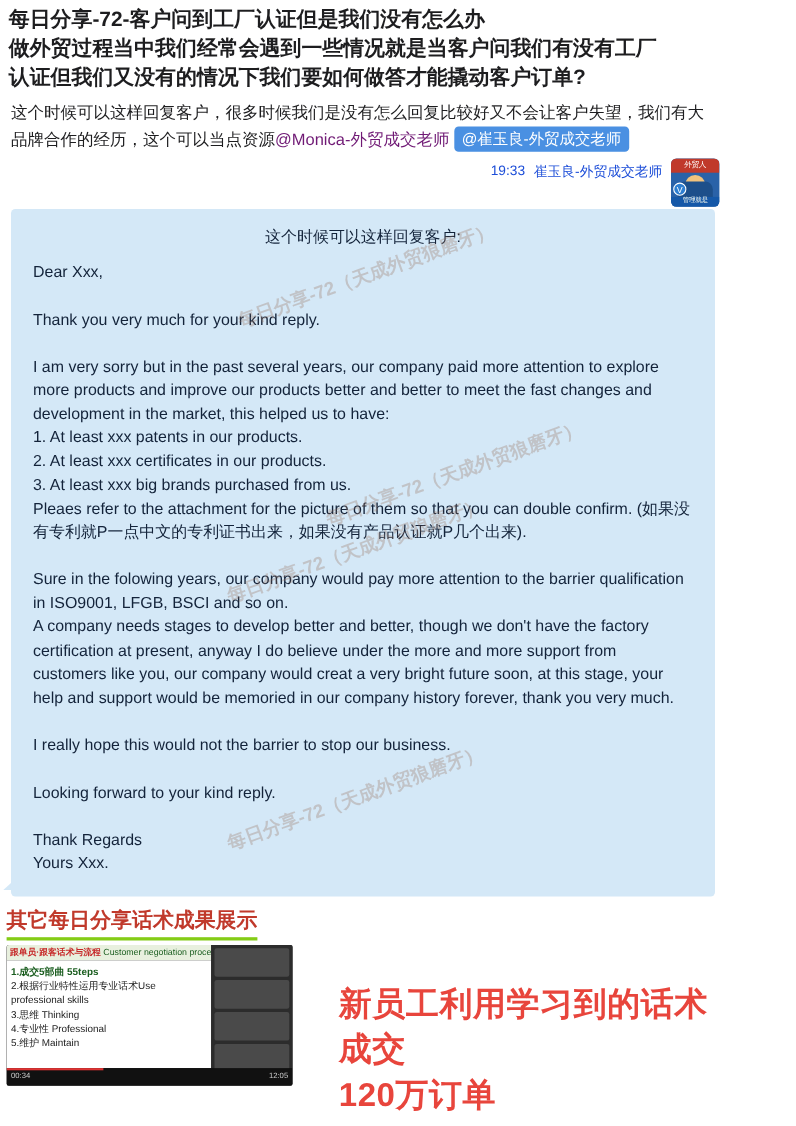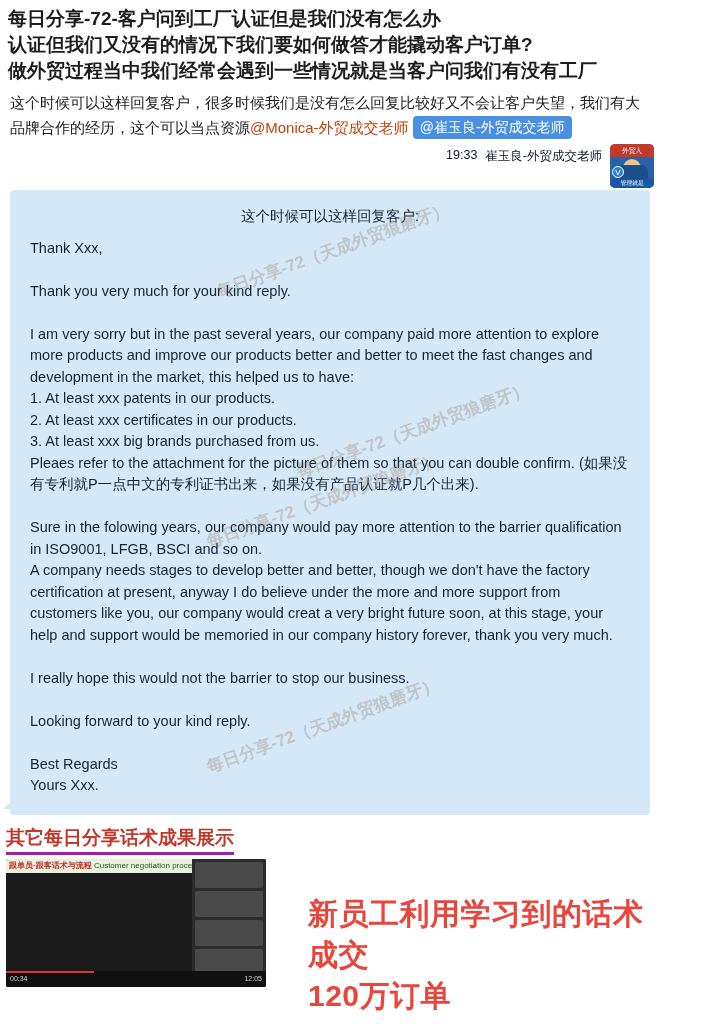--- a/index.html
+++ b/index.html
@@ -28,21 +28,21 @@
     letter-spacing: 0px;
   }
 
   
   .intro {
     padding: 6px 10px 0 10px;
     font-size: 15px;
     line-height: 25px;
     color: #1d1d1f;
   }
-  .mention-plain { color: #c2410c; }
+  .mention-plain { color: #701a75; }
   .mention-chip {
     display: inline-block;
     background: #4a90e2;
     color: #ffffff;
     border-radius: 4px;
     padding: 2px 7px 3px 7px;
     font-size: 14px;
     line-height: 18px;
     vertical-align: 1px;
   }
@@ -50,21 +50,21 @@
   
   .meta-row {
     display: flex;
     align-items: flex-start;
     justify-content: flex-end;
     padding: 4px 6px 2px 0;
     gap: 8px;
   }
   .meta-text {
     font-size: 12.5px;
-    color: #0f172a;
+    color: #1d4ed8;
     padding-top: 4px;
     text-align: right;
   }
   .avatar {
     width: 44px; height: 44px;
     border-radius: 5px;
     background: #2a62a8;
     position: relative;
     overflow: hidden;
     flex: 0 0 auto;
@@ -134,21 +134,21 @@
   }
 
   
   .section-title {
     margin: 10px 0 4px 6px;
     display: inline-block;
     color: #c0392b;
     font-weight: bold;
     font-size: 19px;
     line-height: 26px;
-    border-bottom: 3px solid #a21caf;
+    border-bottom: 3px solid #84cc16;
     padding-bottom: 1px;
   }
 
   
   .result-row {
     display: flex;
     align-items: flex-start;
     padding: 0 6px;
     gap: 14px;
   }
@@ -237,22 +237,22 @@
   .footer-tag { font-size: 12.5px; color: #222; margin-left: 6px; }
 </style>
 </head>
 <body>
 
 <div class="page">
 
   
   <div class="headline">
     <div class="line">每日分享-72-客户问到工厂认证但是我们没有怎么办</div>
+    <div class="line">做外贸过程当中我们经常会遇到一些情况就是当客户问我们有没有工厂</div>
     <div class="line">认证但我们又没有的情况下我们要如何做答才能撬动客户订单?</div>
-    <div class="line">做外贸过程当中我们经常会遇到一些情况就是当客户问我们有没有工厂</div>
   </div>
 
   
   <div class="intro">
     <span>这个时候可以这样回复客户，很多时候我们是没有怎么回复比较好又不会让客户失望，我们有大品牌合作的经历，这个可以当点资源</span><span class="mention-plain">@Monica-外贸成交老师</span>
     <span class="mention-chip">@崔玉良-外贸成交老师</span>
   </div>
 
   
   <div class="meta-row">
@@ -265,55 +265,62 @@
       <div class="av-badge">V</div>
       <div class="av-bottom">管理就是</div>
     </div>
   </div>
 
   
   <div class="bubble">
     <div class="tail"></div>
     <div class="centered">这个时候可以这样回复客户:</div>
 
-    <p>Thank Xxx,</p>
+    <p>Dear Xxx,</p>
     <div class="blank"></div>
     <p>Thank you very much for your kind reply.</p>
     <div class="blank"></div>
     <p>I am very sorry but in the past several years, our company paid more attention to explore more products and improve our products better and better to meet the fast changes and development in the market, this helped us to have:</p>
     <p>1. At least xxx patents in our products.</p>
     <p>2. At least xxx certificates in our products.</p>
     <p>3. At least xxx big brands purchased from us.</p>
     <p>Pleaes refer to the attachment for the picture of them so that you can double confirm. (如果没有专利就P一点中文的专利证书出来，如果没有产品认证就P几个出来).</p>
     <div class="blank"></div>
     <p>Sure in the folowing years, our company would pay more attention to the barrier qualification in ISO9001, LFGB, BSCI and so on.</p>
     <p>A company needs stages to develop better and better, though we don't have the factory certification at present, anyway I do believe under the more and more support from customers like you, our company would creat a very bright future soon, at this stage, your help and support would be memoried in our company history forever, thank you very much.</p>
     <div class="blank"></div>
     <p>I really hope this would not the barrier to stop our business.</p>
     <div class="blank"></div>
     <p>Looking forward to your kind reply.</p>
     <div class="blank"></div>
-    <p>Best Regards</p>
+    <p>Thank Regards</p>
     <p>Yours Xxx.</p>
 
     <div class="wm" style="left:200px; top:50px;">每日分享-72（天成外贸狼磨牙）</div>
     <div class="wm" style="left:280px; top:230px;">每日分享-72（天成外贸狼磨牙）</div>
     <div class="wm" style="left:190px; top:300px;">每日分享-72（天成外贸狼磨牙）</div>
     <div class="wm" style="left:190px; top:525px;">每日分享-72（天成外贸狼磨牙）</div>
   </div>
 
   
   <div class="section-title">其它每日分享话术成果展示</div>
 
   
   <div class="result-row">
     <div class="video">
       <div class="vid-head">
         <b>跟单员·跟客话术与流程</b>
         <span>Customer negotiation process</span>
+      </div>
+      <div class="vid-left">
+        <div class="num">1.成交5部曲 55teps</div>
+        <div>2.根据行业特性运用专业话术Use professional skills</div>
+        <div>3.思维 Thinking</div>
+        <div>4.专业性 Professional</div>
+        <div>5.维护 Maintain</div>
       </div>
       <div class="vid-photo"></div>
       <svg class="vid-figure" viewBox="0 0 26 54">
         <circle cx="13" cy="7" r="6" fill="#3fbf4a"></circle>
         <rect x="5" y="14" width="16" height="22" rx="4" fill="#3fbf4a"></rect>
         <rect x="6" y="36" width="6" height="18" rx="2" fill="#3fbf4a"></rect>
         <rect x="14" y="36" width="6" height="18" rx="2" fill="#3fbf4a"></rect>
       </svg>
       <div class="vid-right">
         <div></div>

